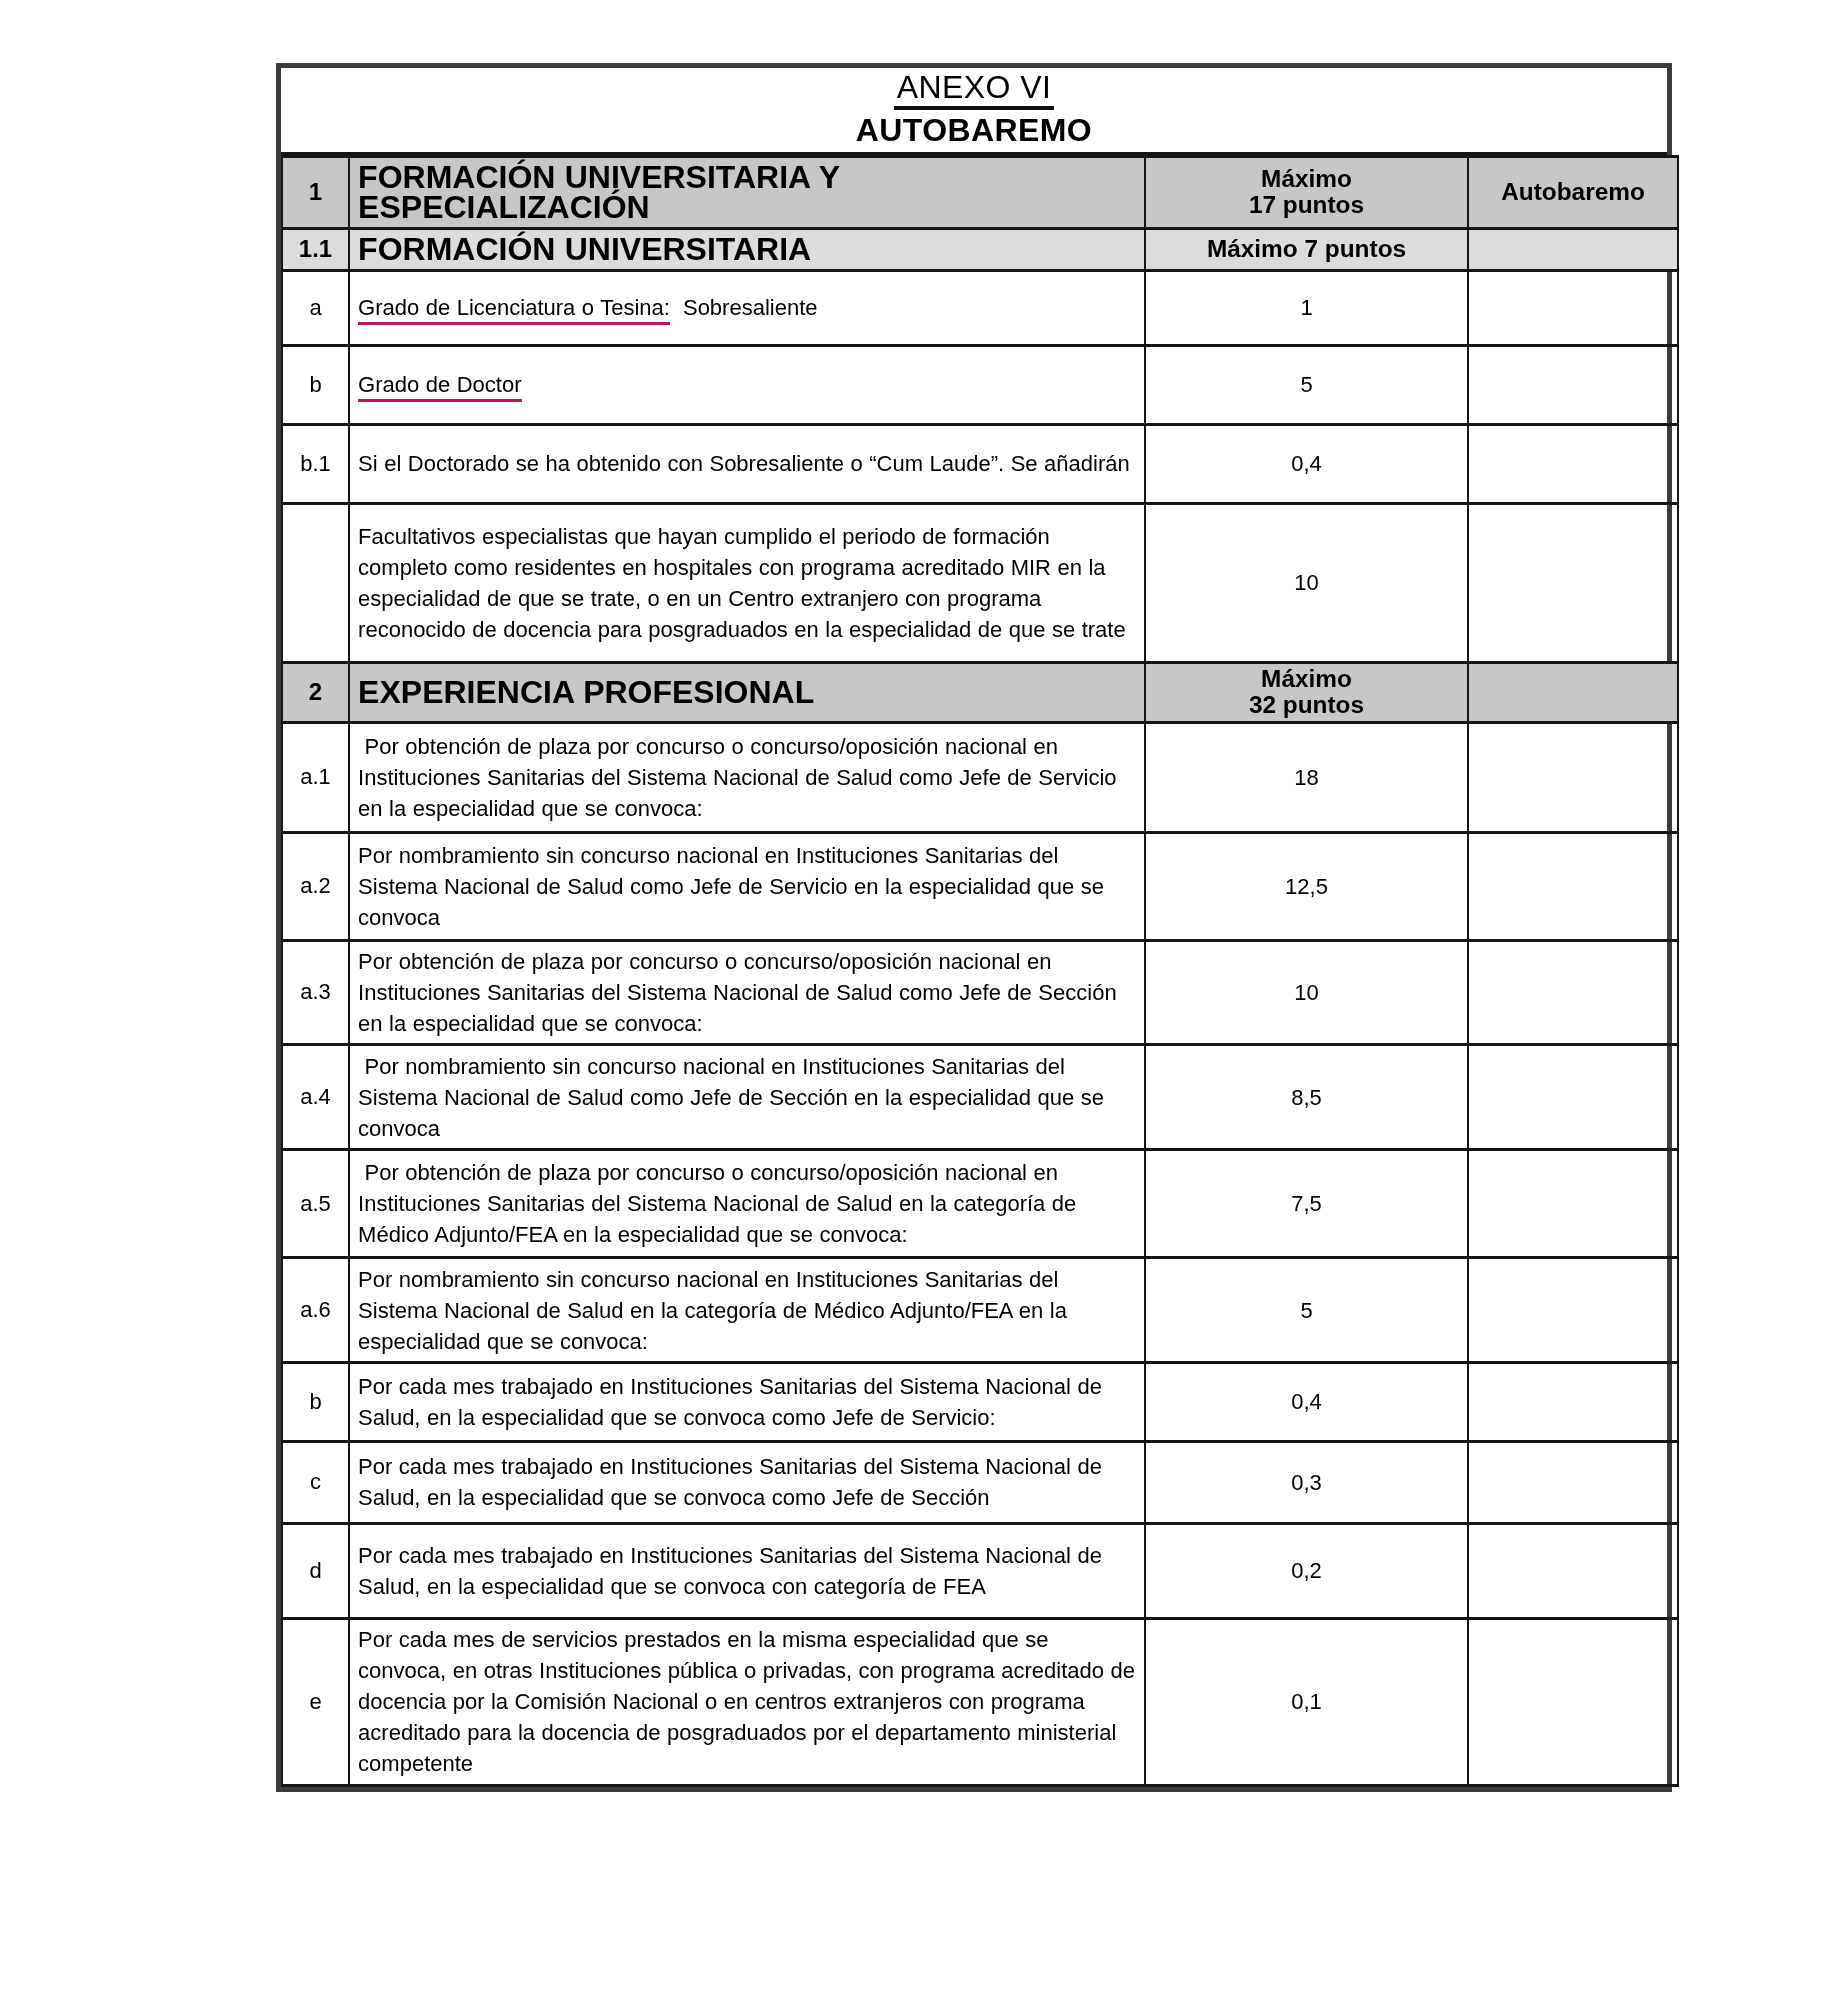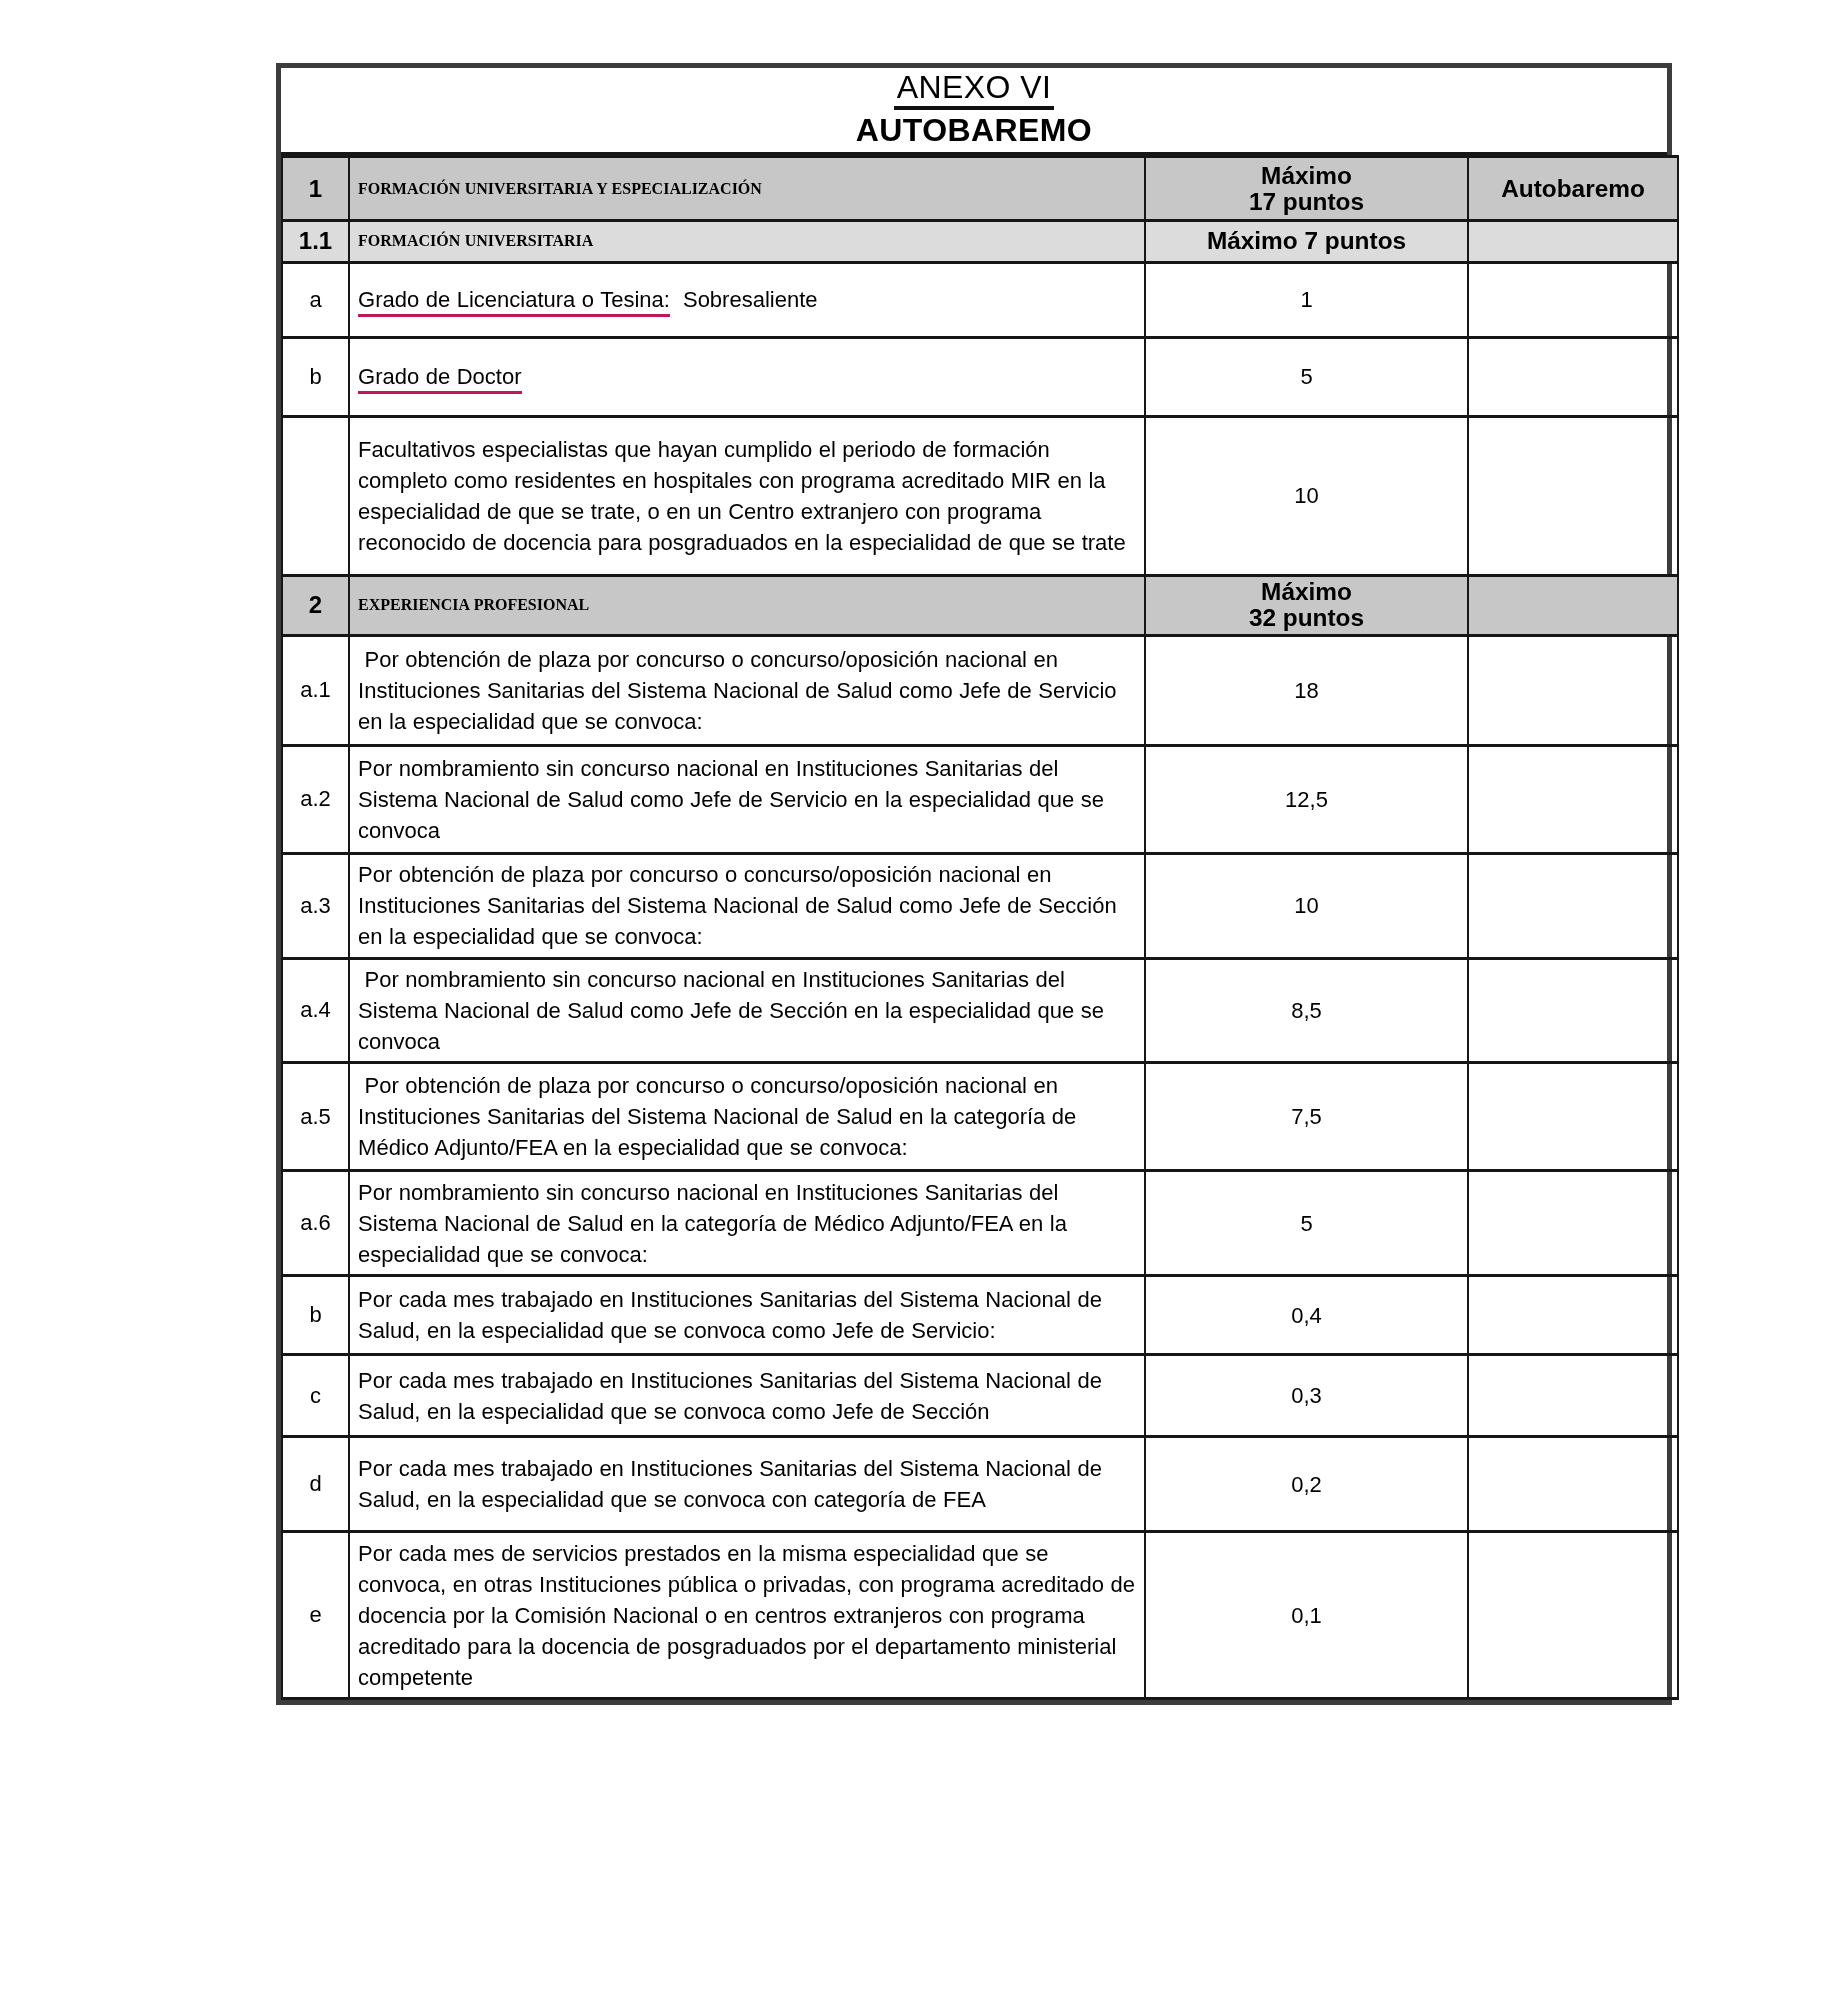--- a/index.html
+++ b/index.html
@@ -34,21 +34,21 @@
     vertical-align:middle;overflow:hidden;
   }
   td.c-num{text-align:center;font-size:22px;padding:1.5px;}
   td.c-desc{
     text-align:left;font-size:22px;line-height:31px;
     padding:4.4px 7.4px 4.4px 8.1px;white-space:pre-wrap;word-spacing:0.4px;
   }
   td.c-pts{text-align:center;font-size:22px;line-height:33px;white-space:pre-line;padding:1.5px;}
   td.c-auto{padding:1.5px;}
   tr.sec td{background:var(--section-header-bg);font-weight:bold;}
-  tr.sec td.c-desc,tr.sub td.c-desc{font-size:16px;line-height:30px;font-family:Liberation Serif, serif;}
+  tr.sec td.c-desc,tr.sub td.c-desc{font-size:32px;line-height:30px;}
   tr.sec td.c-pts,tr.sub td.c-pts{font-size:24.4px;line-height:26px;}
   tr.sec td.c-num,tr.sub td.c-num{font-size:24px;}
   tr.sec td.c-auto{font-size:24.4px;text-align:center;font-weight:bold;}
   tr.sub td{background:var(--subsection-bg);font-weight:bold;margin-top:9px;}
   .u{border-bottom:3px solid #be185d;padding-bottom:2.2px;}
 </style>
 </head>
 <body>
 
 <div class="sheet">
@@ -90,20 +90,26 @@
           <td class="c-auto"></td>
         </tr>
 
         <tr style="height:79px">
           <td class="c-num">b</td>
           <td class="c-desc"><span class="u">Grado de Doctor</span><span></span></td>
           <td class="c-pts">5</td>
           <td class="c-auto"></td>
         </tr>
 
+        <tr style="height:79px">
+          <td class="c-num">b.1</td>
+          <td class="c-desc">Si el Doctorado se ha obtenido con Sobresaliente o “Cum Laude”. Se añadirán</td>
+          <td class="c-pts">0,4</td>
+          <td class="c-auto"></td>
+        </tr>
 
 
 
         <tr style="height:159px">
           <td class="c-num"></td>
           <td class="c-desc">Facultativos especialistas que hayan cumplido el periodo de formación completo como residentes en hospitales con programa acreditado MIR en la especialidad de que se trate, o en un Centro extranjero con programa reconocido de docencia para posgraduados en la especialidad de que se trate</td>
           <td class="c-pts">10</td>
           <td class="c-auto"></td>
         </tr>
 

